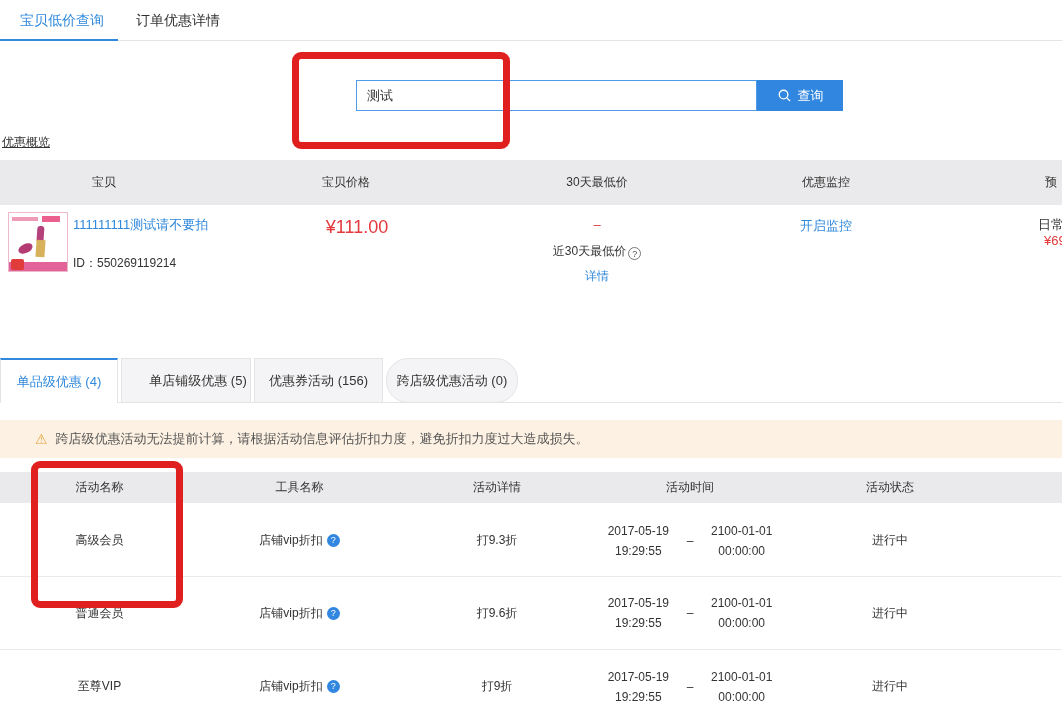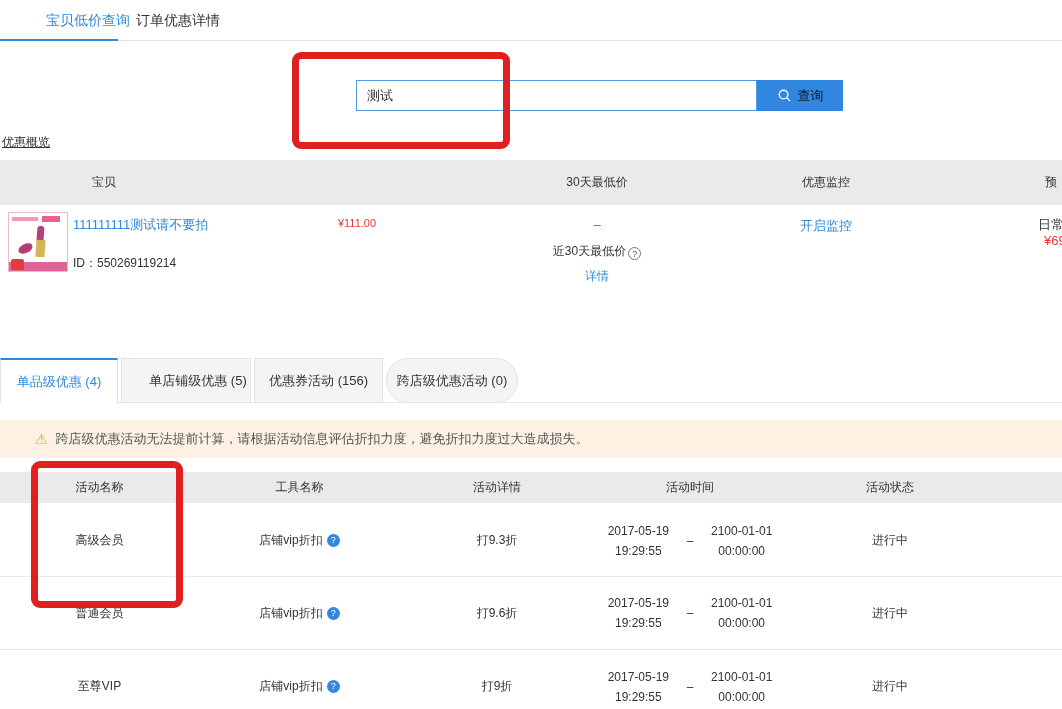--- a/index.html
+++ b/index.html
@@ -9,29 +9,29 @@
   }
   *{margin:0;padding:0;box-sizing:border-box;}
   body{background:#fff;font-family:"Liberation Sans",sans-serif;}
   .screen{position:relative;width:1062px;height:709px;background:#fff;overflow:hidden;
           color:var(--text);font-size:12px;}
 
   
   .page-tabbar{position:absolute;left:0;top:0;width:1062px;height:41px;border-bottom:1px solid var(--border);background:#fff;}
   .page-tab{position:absolute;top:0;height:41px;line-height:41px;font-size:14px;cursor:pointer;white-space:nowrap;}
   .page-tab.active{color:var(--accent);}
-  .page-tab.t1{left:20px;margin-left:26px;}
+  .page-tab.t1{left:20px;}
   .page-tab.t2{left:136px;color:var(--text);}
   .page-tab-underline{position:absolute;left:0;top:39px;width:118px;height:2px;background:var(--accent);}
 
   
   .search-input{position:absolute;left:356px;top:80px;width:401px;height:31px;border:1px solid #4f9be8;
     padding:1px 10px;font-size:13px;color:var(--text);outline:none;font-family:inherit;background:#fff;}
   .search-btn{position:absolute;left:757px;top:80px;width:86px;height:31px;background:#3187e0;border:none;
-    color:#0f172a;font-size:13px;display:flex;align-items:center;justify-content:center;gap:6px;cursor:pointer;font-family:inherit;}
+    color:#ffffff;font-size:13px;display:flex;align-items:center;justify-content:center;gap:6px;cursor:pointer;font-family:inherit;}
 
   
   .section-label{position:absolute;left:2px;font-size:12px;color:var(--text);}
   .sec-overview{top:134px;text-decoration:underline;}
   .sec-activity{top:345px;margin-top:34px;}
 
   
   .ov-header{position:absolute;left:0;top:160px;width:1062px;height:45px;background:var(--header-bg);padding-left:36px;}
   .ov-h{position:absolute;top:0;height:45px;line-height:45px;text-align:center;}
   .ov-h.c0{left:0;width:208px;}
@@ -44,21 +44,21 @@
   .thumb .tt1{position:absolute;left:3px;top:4px;width:26px;height:4px;background:#e9799f;opacity:.75;}
   .thumb .tt2{position:absolute;left:33px;top:3px;width:18px;height:6px;background:#e8437a;opacity:.85;}
   .thumb .lip-tip{position:absolute;left:28px;top:13px;width:7px;height:15px;background:#b5417c;border-radius:3px 3px 0 0;transform:rotate(4deg);}
   .thumb .lip-base{position:absolute;left:27px;top:27px;width:9px;height:17px;background:#d8b25a;transform:rotate(4deg);}
   .thumb .smear{position:absolute;left:9px;top:31px;width:15px;height:9px;background:#b43b74;border-radius:50% 50% 50% 50%;transform:rotate(-25deg);}
   .thumb .banner{position:absolute;left:0;bottom:0;width:100%;height:9px;background:#e2639a;}
   .thumb .logo{position:absolute;left:2px;bottom:1px;width:13px;height:11px;background:#e03c3c;border-radius:2px;}
 
   .prod-title{position:absolute;left:73px;top:216px;font-size:13px;color:var(--accent);cursor:pointer;white-space:nowrap;}
   .prod-id{position:absolute;left:73px;top:255px;font-size:12px;color:var(--text);}
-  .prod-price{position:absolute;left:277px;top:217px;width:160px;text-align:center;font-size:11px;color:var(--price-red);}
+  .prod-price{position:absolute;left:277px;top:217px;width:160px;text-align:center;font-size:18px;color:var(--price-red);}
   .low30-dash{position:absolute;left:497px;top:217px;width:200px;text-align:center;color:var(--price-red);font-size:13px;}
   .low30-label{position:absolute;left:497px;top:243px;width:200px;text-align:center;color:var(--text);}
   .help-circle{display:inline-block;width:13px;height:13px;line-height:12px;border:1px solid #777;border-radius:50%;
     font-size:9px;text-align:center;color:#555;vertical-align:-2px;margin-left:2px;}
   .low30-detail{position:absolute;left:497px;top:268px;width:200px;text-align:center;color:var(--accent);cursor:pointer;}
   .monitor-link{position:absolute;left:726px;top:217px;width:200px;text-align:center;color:var(--accent);font-size:13px;cursor:pointer;}
   .preheat-label{position:absolute;left:1038px;top:216px;font-size:13px;color:var(--text);white-space:nowrap;}
   .preheat-price{position:absolute;left:1044px;top:233px;font-size:13px;color:var(--price-red);white-space:nowrap;}
 
   
@@ -114,20 +114,21 @@
       <circle cx="7" cy="7" r="4.6" fill="none" stroke="#ffffff" stroke-width="1.4"></circle>
       <line x1="10.5" y1="10.5" x2="14" y2="14" stroke="#ffffff" stroke-width="1.4"></line>
     </svg>
     <span>查询</span>
   </button>
 
   <div class="section-label sec-overview">优惠概览</div>
 
   <div class="ov-header">
     <div class="ov-h c0">宝贝</div>
+    <div class="ov-h c1">宝贝价格</div>
     <div class="ov-h c2">30天最低价</div>
     <div class="ov-h c3">优惠监控</div>
     <div class="ov-h c4">预</div>
   </div>
 
   <div class="thumb">
     <div class="tt1"></div>
     <div class="tt2"></div>
     <div class="smear"></div>
     <div class="lip-tip"></div>

